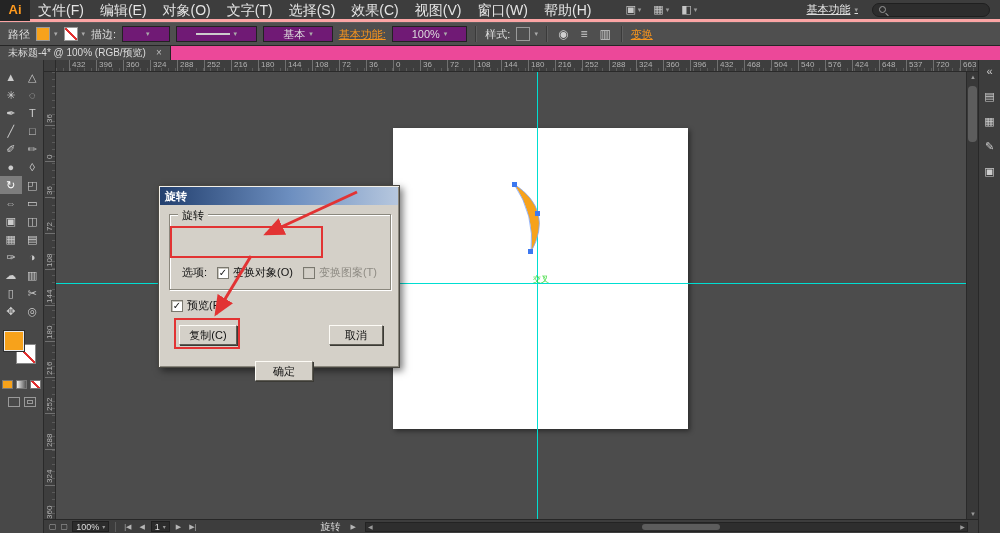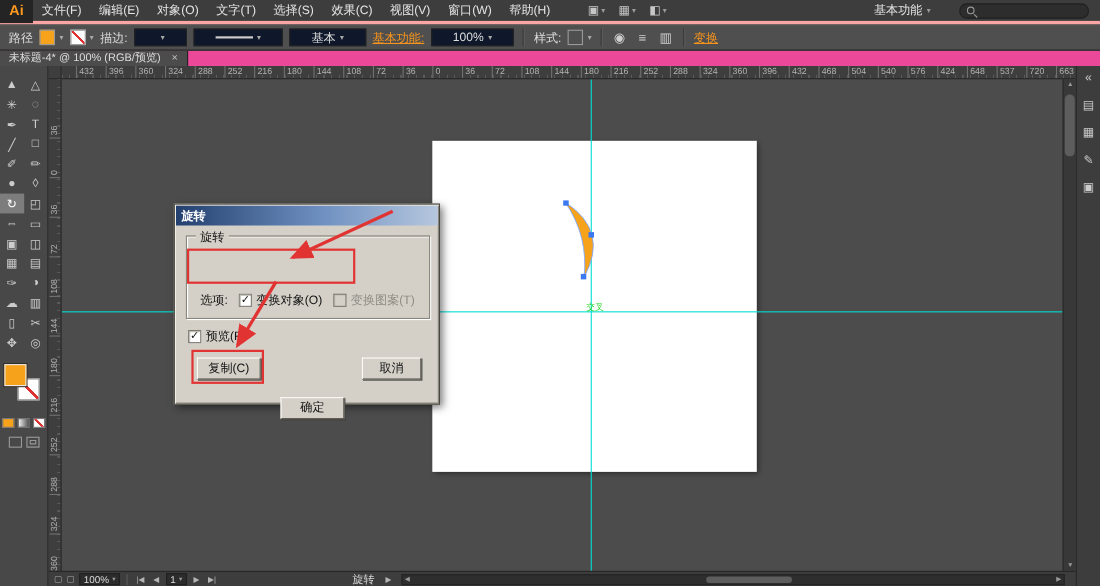--- a/index.html
+++ b/index.html
@@ -10,42 +10,42 @@
     position:relative; overflow:hidden;
   }
   #app { position:absolute; inset:0; }
 
   
   .menubar { position:absolute; top:0; left:0; right:0; height:22px; background:#3d3d3d;
              border-bottom:3px solid #fca5a5; display:flex; align-items:center; z-index:20; }
   .ai-logo { width:30px; height:22px; background:#242424; color:#ff9a1e; font-weight:bold;
              font-size:13px; display:flex; align-items:center; justify-content:center; }
   .menu-items { display:flex; }
-  .menu-item { padding:0 8px; line-height:22px; font-size:11px; color:#e4e4e4; cursor:default; }
+  .menu-item { padding:0 8px; line-height:22px; font-size:14px; color:#e4e4e4; cursor:default; }
   .appbar-icons { display:flex; margin-left:26px; gap:12px; color:#c6c6c6; font-size:11px; align-items:center; }
   .appbar-icon { display:inline-flex; align-items:center; }
   .appbar-icon::after { content:"▾"; font-size:7px; margin-left:2px; color:#9a9a9a; }
-  .menubar-right { margin-left:auto; display:flex; align-items:center; gap:26px; padding-right:10px; }
+  .menubar-right { margin-left:auto; display:flex; align-items:center; gap:14px; padding-right:10px;text-decoration:underline; }
   .workspace-switcher { font-size:11px; color:#e4e4e4; display:flex; align-items:center; }
   .workspace-switcher::after { content:"▾"; font-size:7px; margin-left:4px; color:#9a9a9a; }
   .search-box { width:118px; height:14px; background:#2d2d2d; border:1px solid #1f1f1f;
                 border-radius:8px; display:flex; align-items:center; padding:0 6px; }
   .mag { width:7px; height:7px; border:1px solid #999; border-radius:50%; position:relative; }
   .mag::after { content:""; position:absolute; width:4px; height:1px; background:#999;
                 transform:rotate(45deg); left:5px; top:7px; }
 
   
   .controlbar { position:absolute; top:22px; left:0; right:0; height:24px; background:#4f4f4f;
                 border-top:1px solid #5d5d5d; border-bottom:1px solid #262626;
                 display:flex; align-items:center; gap:6px; padding:0 8px; font-size:11px; color:#dedede; z-index:19; }
   .cb-swatch { width:14px; height:14px; border:1px solid #9a9a9a; position:relative; }
   .cb-fill { background:#f7a21b; }
   .cb-stroke { background:linear-gradient(45deg, transparent 44%, #e03030 44% 56%, transparent 56%), #fff; }
   .cb-caret { font-size:7px; color:#aaa; margin-left:-2px; }
-  .cb-field { background:#0f172a; border:1px solid #222; height:16px; min-width:34px;
+  .cb-field { background:#701a75; border:1px solid #222; height:16px; min-width:34px;
               display:flex; align-items:center; justify-content:center; padding:0 19px; color:#ddd; }
   .cb-field .cb-caret { margin-left:4px; }
   .cb-sep { width:1px; height:16px; border-left:1px solid #3a3a3a; border-right:1px solid #5e5e5e; margin:0 2px; }
   .cb-link { color:#f7941d; text-decoration:underline; }
   .cb-icon { color:#cfcfcf; font-size:12px; padding:0 2px; }
   .profile-line { display:inline-block; width:34px; height:2px; background:#ccc; }
 
   
   .tabbar { position:absolute; top:46px; left:0; right:0; height:14px; background:#ec4899;
             display:flex; z-index:18; }

